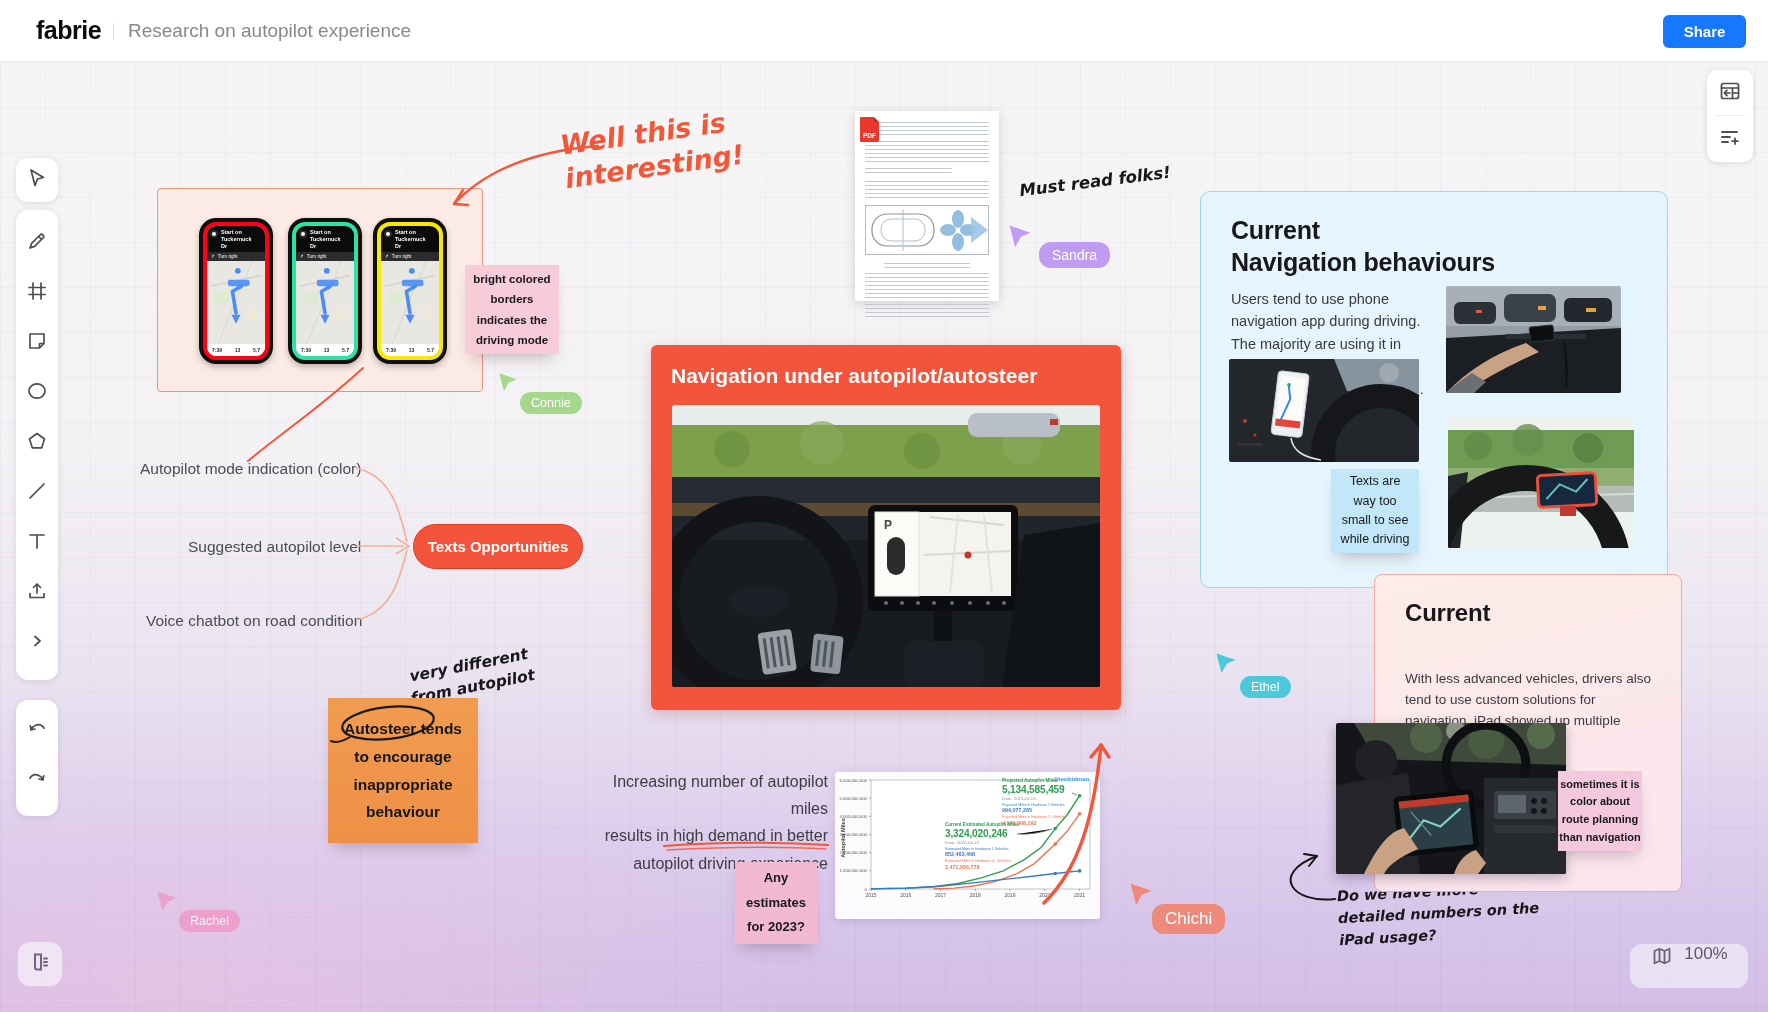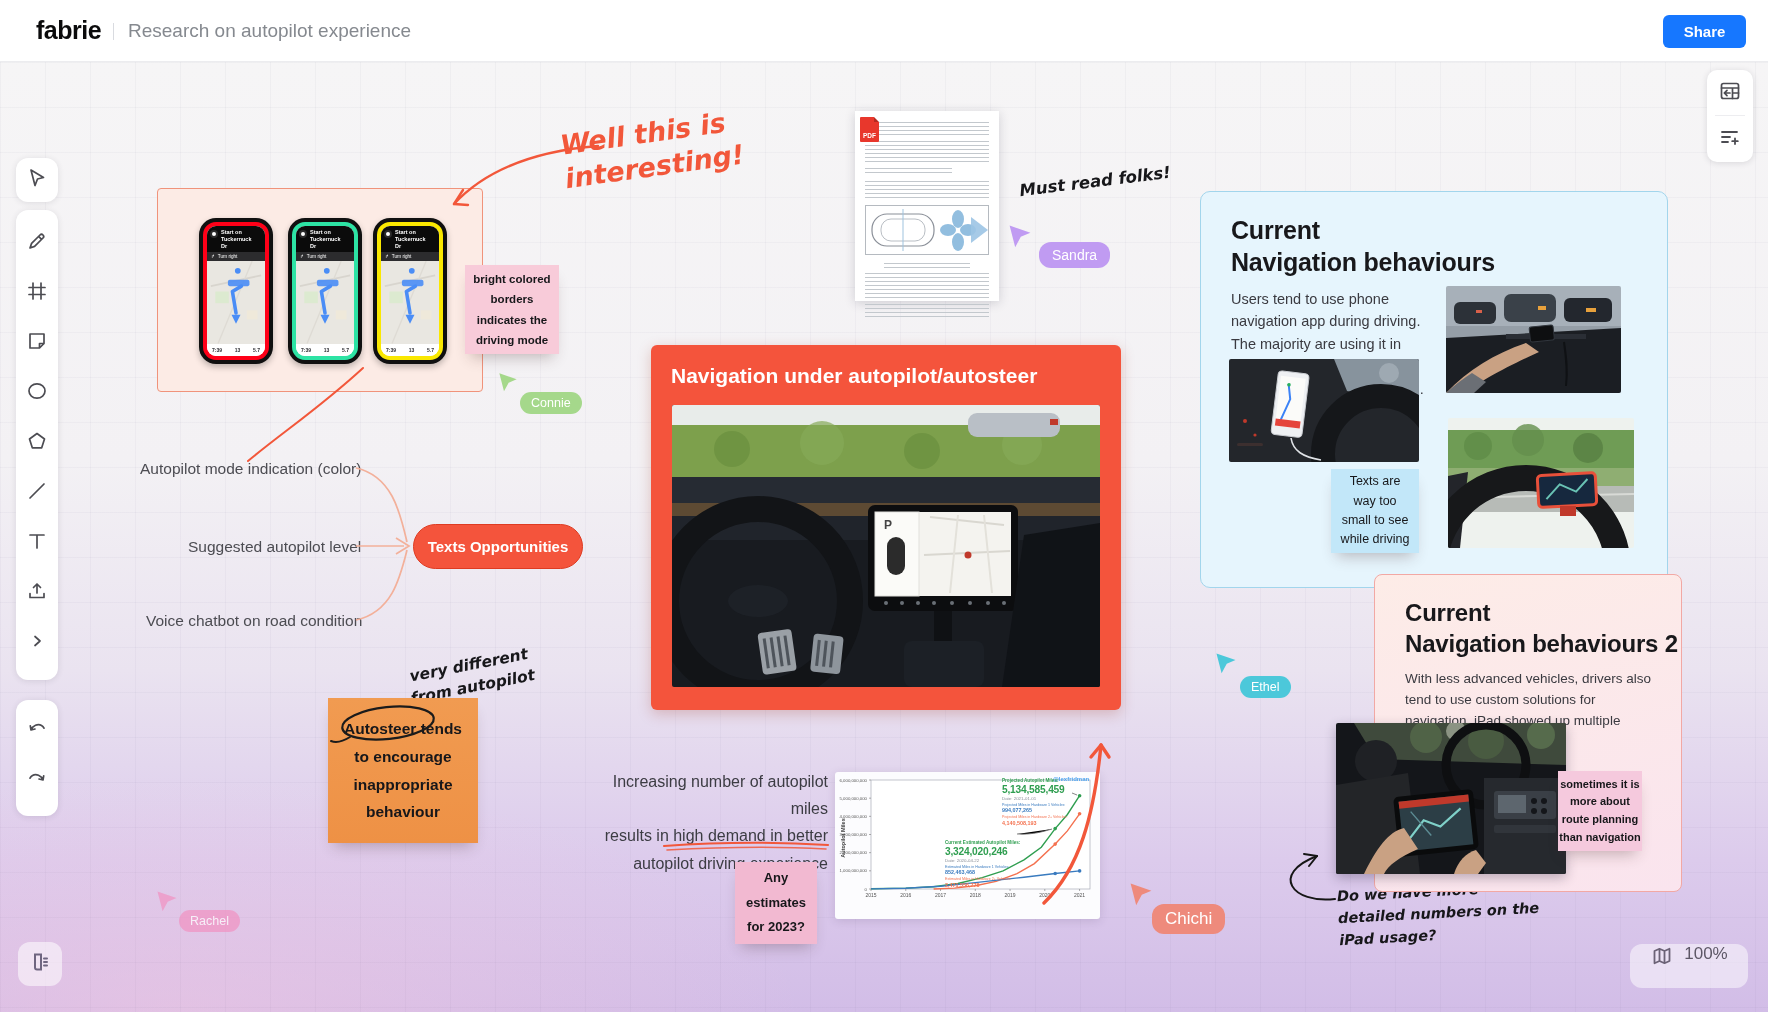--- a/index.html
+++ b/index.html
@@ -551,34 +551,33 @@
     <div class="chart-handle">@lexfridman</div>
     <div class="ann" style="left:167px;top:6px">
       <div class="ann-label" style="color:#2f9e50">Projected Autopilot Miles:</div>
       <div class="ann-value" style="color:#2f9e50">5,134,585,459</div>
       <div class="ann-date">Date: 2021-01-01</div>
       <div class="ann-sub" style="color:#3a7bbf">Projected Miles in Hardware 1 Vehicles:</div>
       <div class="ann-num" style="color:#3a7bbf">994,077,265</div>
       <div class="ann-sub" style="color:#f4714f">Projected Miles in Hardware 2+ Vehicles:</div>
       <div class="ann-num" style="color:#f4714f">4,140,508,193</div>
     </div>
-    <div class="ann" style="left:110px;top:68px">
+    <div class="ann" style="left:110px;top:50px">
       <div class="ann-label" style="color:#2f9e50">Current Estimated Autopilot Miles:</div>
       <div class="ann-value" style="color:#2f9e50">3,324,020,246</div>
       <div class="ann-date">Date: 2020-04-22</div>
       <div class="ann-sub" style="color:#3a7bbf">Estimated Miles in Hardware 1 Vehicles:</div>
       <div class="ann-num" style="color:#3a7bbf">852,463,468</div>
       <div class="ann-sub" style="color:#f4714f">Estimated Miles in Hardware 2+ Vehicles:</div>
       <div class="ann-num" style="color:#f4714f">2,471,556,778</div>
     </div>
   </div>
 
   <div class="card-pink">
     <div class="card-title" style="left:30px;top:24px;font-size:24px">Current</div>
-    <div class="card-title" style="left:30px;top:55px;font-size:24px">Navigation behaviours 2</div>
     <div class="card-body" style="left:30px;top:94px;width:250px;font-size:13.5px">With less advanced vehicles, drivers also tend to use custom solutions for navigation. iPad showed up multiple times in our research</div>
     <div class="photo" style="left:-39px;top:148px;width:230px;height:151px;box-shadow:0 4px 12px rgba(40,30,60,.3)">
       <svg viewBox="0 0 230 151" width="230" height="151">
         <rect width="230" height="151" fill="#14161a"></rect>
         <polygon points="18,0 230,0 230,42 40,36" fill="#3f4a3c"></polygon>
         <circle cx="90" cy="14" r="16" fill="#55694a" opacity=".8"></circle>
           <circle cx="150" cy="18" r="18" fill="#4c5f42" opacity=".8"></circle>
           <circle cx="205" cy="12" r="14" fill="#5d7350" opacity=".8"></circle>
           <circle cx="120" cy="8" r="10" fill="#d8dcc9" opacity=".5"></circle>
         <circle cx="150" cy="42" r="40" fill="none" stroke="#0e0f11" stroke-width="9"></circle>
@@ -599,21 +598,21 @@
           <rect x="65" y="75" width="70" height="50" fill="#2c3e46"></rect>
           <rect x="65" y="75" width="70" height="7" fill="#c0392b"></rect>
           <path d="M 70,115 L 88,96 L 104,104 L 126,88" stroke="#7fd0c8" stroke-width="2.2" fill="none"></path>
           <path d="M 76,86 L 94,112" stroke="#5d8d95" stroke-width="1.4" fill="none"></path>
         </g>
         <path d="M 28,151 C 44,118 56,108 68,105 L 82,126 C 64,134 52,142 48,151 Z" fill="#c9a183"></path>
         <path d="M 118,151 C 122,138 130,130 140,127 L 150,140 142,151 Z" fill="#c9a183"></path>
       </svg>
     </div>
     <div class="sticky sticky-rose2 pre" style="left:183px;top:196px;width:84px;height:80px;font-size:11px;font-weight:600;line-height:1.6">sometimes it is
-more about
+color about
 route planning
 than navigation</div>
   </div>
 
   <div class="cursor-wrap" style="left:497px;top:372px">
     <svg width="22" height="20" viewBox="0 0 16 15">
         <polygon points="1.5,1 14.5,5.5 8.5,8 5,14.5" fill="#a5d88b"></polygon>
       </svg>
     <div class="cursor-pill" style="left: 23px; top: 20px; background: rgb(165, 216, 139);">Connie</div>
   </div>

